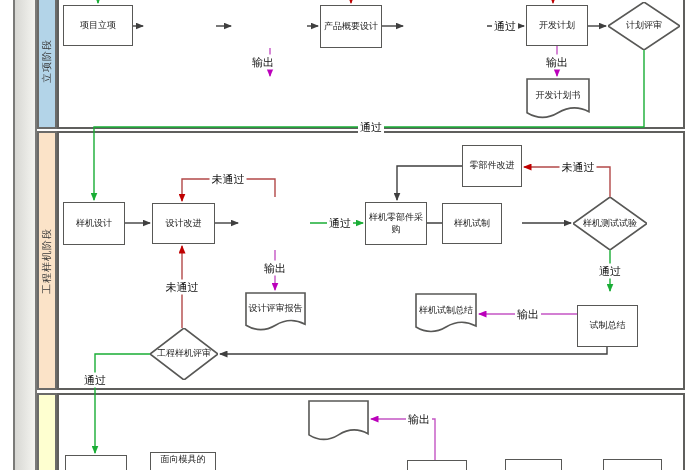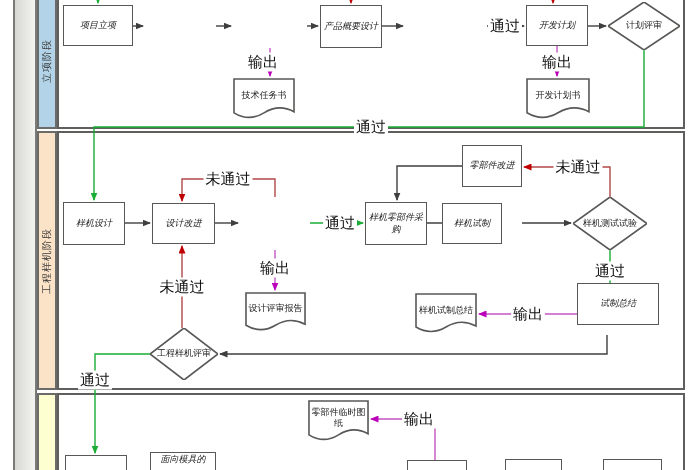--- a/index.html
+++ b/index.html
@@ -11,29 +11,29 @@
             background:linear-gradient(to right,#d7d7d3,#f4f4f0);}
   .lane-strip{width:20px;left:37px;border:2px solid #6b6b69;display:flex;
               align-items:center;justify-content:center;}
   .lane-strip span{transform:rotate(-90deg);white-space:nowrap;font-size:10px;
                    color:#3a3a3a;letter-spacing:1px;}
   .lane-body{left:57px;width:628px;border:2px solid #5f5f5d;background:#fff;}
   
   .box,.diamond,.doc{position:absolute;box-sizing:border-box;display:flex;
                      align-items:center;justify-content:center;text-align:center;
                      font-size:9px;line-height:1.25;z-index:3;color:#222;}
-  .box{background:#fff;border:1.6px solid #585856;padding:1px 2px;font-style:italic;}
+  .box{background:#fff;border:1.6px solid #585856;padding:1px 2px;}
   .diamond span,.doc span{position:relative;z-index:1;padding:0 2px;}
   .diamond svg,.doc svg{position:absolute;left:0;top:0;width:100%;height:100%;}
   .diamond polygon,.doc path{fill:#ffffff;stroke:#585856;stroke-width:1.6;
                              vector-effect:non-scaling-stroke;}
   .doc span{padding-bottom:7px;}
   
   .elabel{position:absolute;transform:translate(-50%,-50%);background:#fff;
-          font-size:15px;padding:0 2px;z-index:4;white-space:nowrap;color:#111;}
+          font-size:11px;padding:0 2px;z-index:4;white-space:nowrap;color:#111;}
   #edges{position:absolute;left:0;top:0;z-index:2;}
   #edges polyline{fill:none;stroke-width:1.4;}
   .ln-k{stroke:#3f3f3f;} .ln-g{stroke:#19ad35;} .ln-r{stroke:#b24848;} .ln-m{stroke:#c455c4;}
 </style>
 </head>
 <body>
 
 <div id="canvas">
 
   <div class="abs side-col"></div>
@@ -106,26 +106,20 @@
     </div>
   <div class="box" style="left:526px;top:5px;width:62px;height:41px">
       <span>开发计划</span>
     </div>
   <div class="diamond" style="left:608px;top:2px;width:72px;height:48px">
     <svg viewBox="0 0 100 100" preserveAspectRatio="none">
         <polygon points="50,0 100,50 50,100 0,50"></polygon>
       </svg>
     <span>计划评审</span>
     </div>
-  <div class="doc" style="left:233px;top:78px;width:62px;height:43px">
-    <svg viewBox="0 0 62 42" preserveAspectRatio="none">
-        <path d="M1,1 H61 V33 Q46,25 31,34 Q16,43 1,34 Z"></path>
-      </svg>
-    <span>技术任务书</span>
-    </div>
   <div class="doc" style="left:526px;top:78px;width:64px;height:43px">
     <svg viewBox="0 0 62 42" preserveAspectRatio="none">
         <path d="M1,1 H61 V33 Q46,25 31,34 Q16,43 1,34 Z"></path>
       </svg>
     <span>开发计划书</span>
     </div>
 
   <div class="box" style="left:63px;top:202px;width:62px;height:43px">
       <span>样机设计</span>
     </div>
@@ -140,21 +134,21 @@
     </div>
   <div class="diamond" style="left:573px;top:197px;width:74px;height:53px">
     <svg viewBox="0 0 100 100" preserveAspectRatio="none">
         <polygon points="50,0 100,50 50,100 0,50"></polygon>
       </svg>
     <span>样机测试试验</span>
     </div>
   <div class="box" style="left:462px;top:145px;width:60px;height:42px">
       <span>零部件改进</span>
     </div>
-  <div class="box" style="left:577px;top:283px;width:82px;height:42px">
+  <div class="box" style="left:577px;top:305px;width:61px;height:42px">
       <span>试制总结</span>
     </div>
   <div class="doc" style="left:245px;top:292px;width:61px;height:41px">
     <svg viewBox="0 0 62 42" preserveAspectRatio="none">
         <path d="M1,1 H61 V33 Q46,25 31,34 Q16,43 1,34 Z"></path>
       </svg>
     <span>设计评审报告</span>
     </div>
   <div class="doc" style="left:415px;top:293px;width:62px;height:42px">
     <svg viewBox="0 0 62 42" preserveAspectRatio="none">
@@ -166,21 +160,20 @@
     <svg viewBox="0 0 100 100" preserveAspectRatio="none">
         <polygon points="50,0 100,50 50,100 0,50"></polygon>
       </svg>
     <span>工程样机评审</span>
     </div>
 
   <div class="doc" style="left:308px;top:400px;width:61px;height:43px">
     <svg viewBox="0 0 62 42" preserveAspectRatio="none">
         <path d="M1,1 H61 V33 Q46,25 31,34 Q16,43 1,34 Z"></path>
       </svg>
-    <span>零部件临时图纸</span>
     </div>
   <div class="box" style="left:65px;top:455px;width:62px;height:34px"></div>
   <div class="box" style="left:150px;top:452px;width:66px;height:36px;align-items:flex-start">
       <span>面向模具的</span>
     </div>
   <div class="box" style="left:407px;top:460px;width:60px;height:28px"></div>
   <div class="box" style="left:505px;top:459px;width:57px;height:28px"></div>
   <div class="box" style="left:603px;top:459px;width:59px;height:28px"></div>
 
   <div class="elabel" style="left:505px;top:26px">通过</div>

